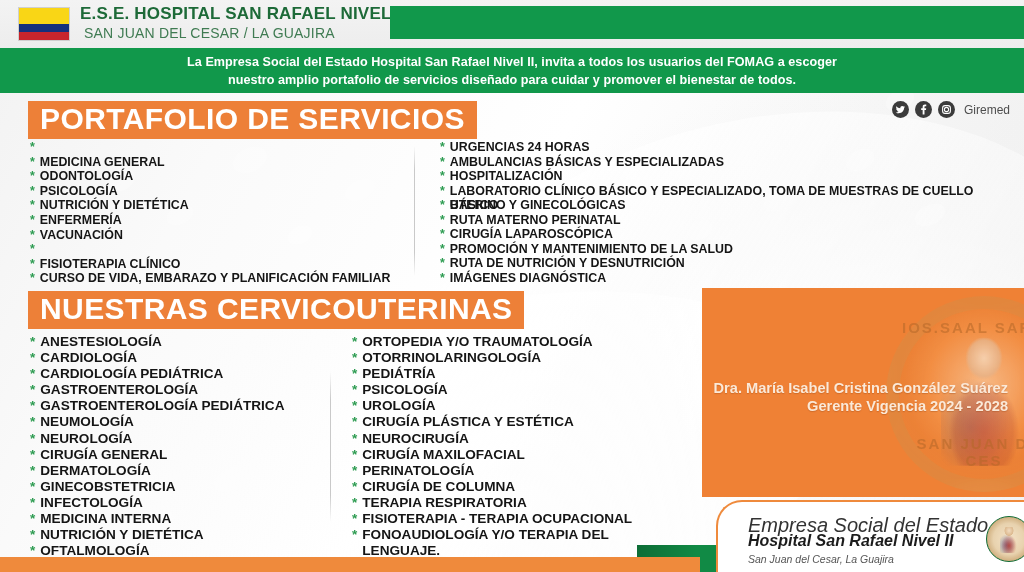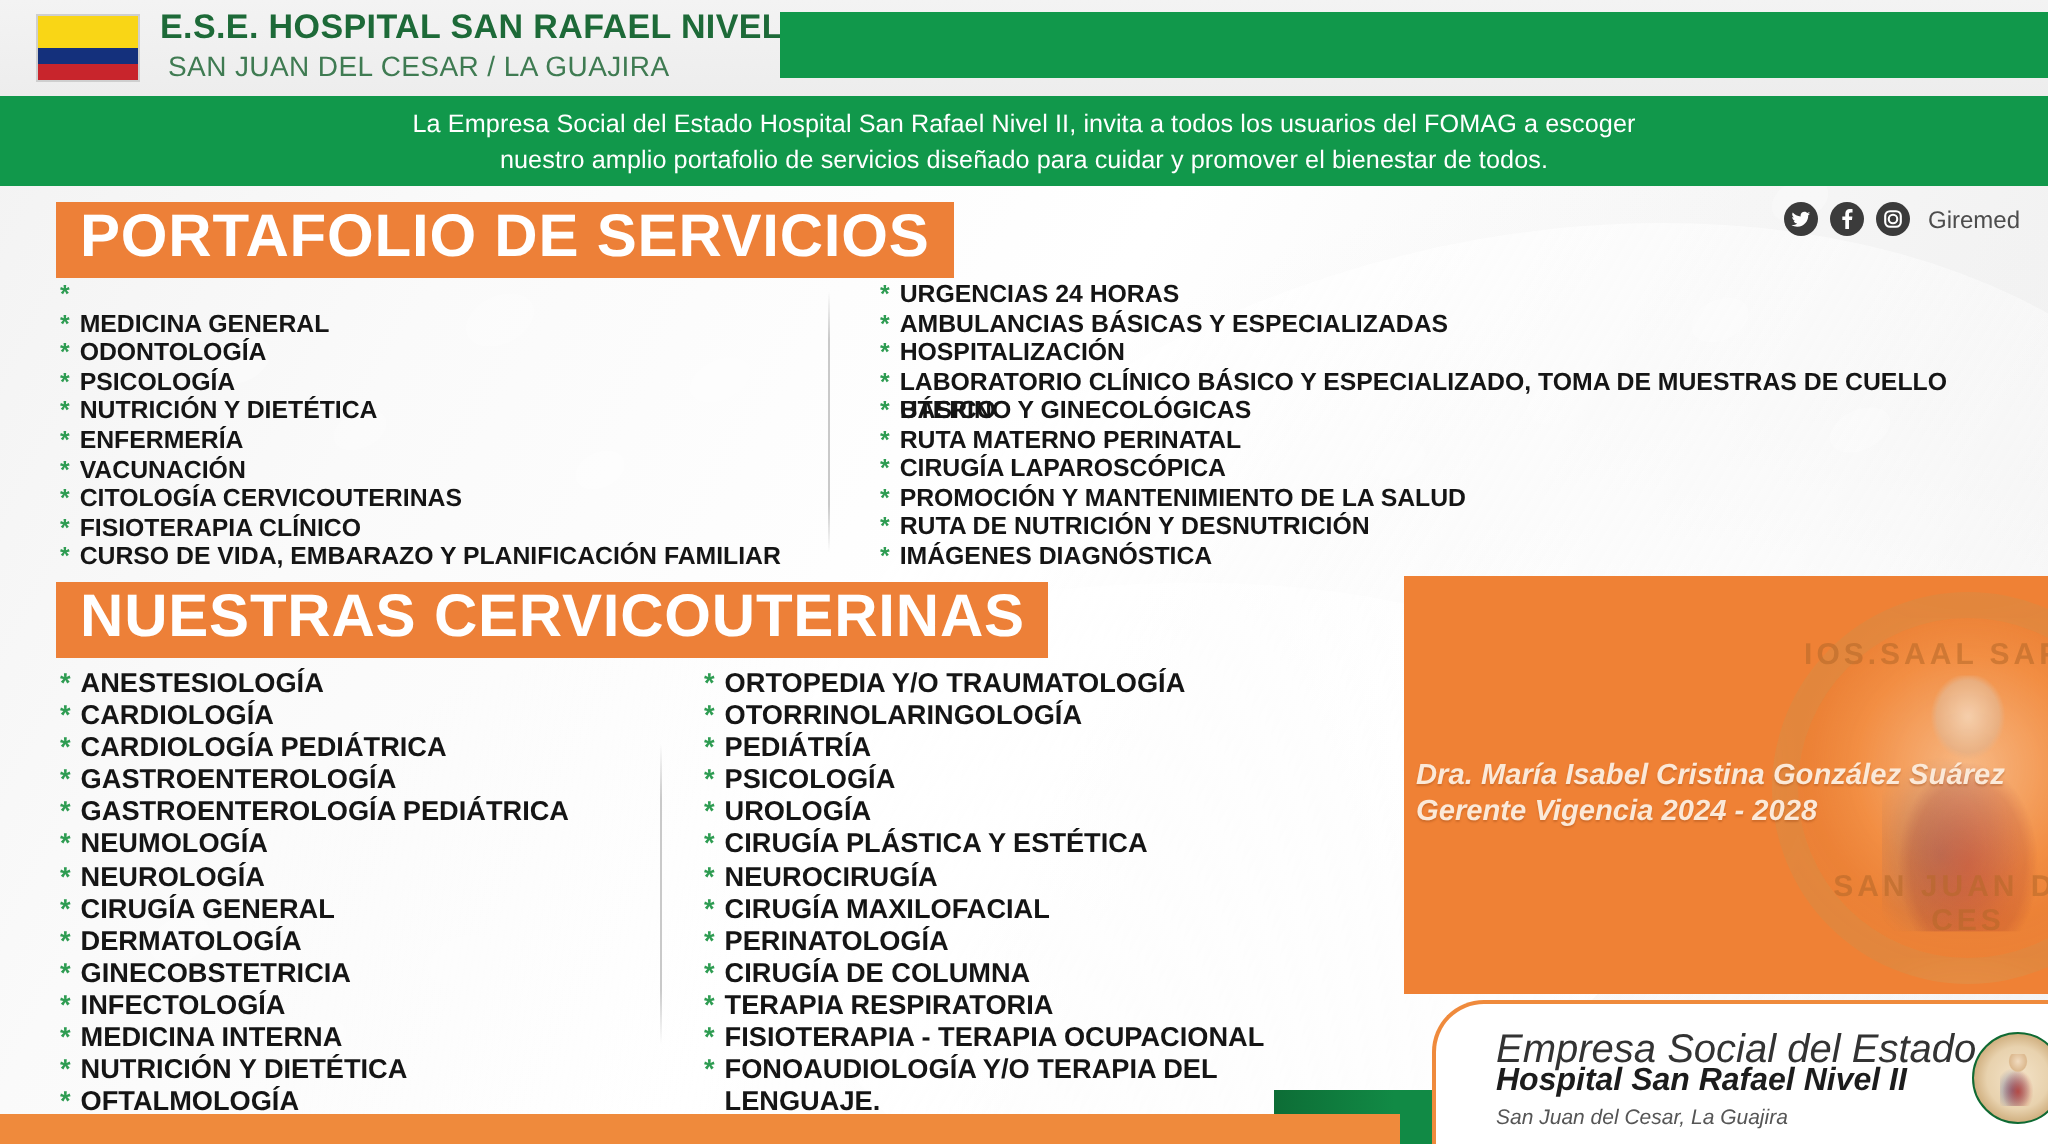--- a/index.html
+++ b/index.html
@@ -80,21 +80,21 @@
   
   .invite-band {
     position: absolute; left: 0; top: 48px;
     width: 1024px; height: 45px;
     background: #11984b;
     display: flex; flex-direction: column;
     align-items: center; justify-content: center;
     color: #ffffff;
   }
   .invite-line {
-    font-size: 12.6px; font-weight: normal;
+    font-size: 12.6px; font-weight: bold;
     line-height: 18px; letter-spacing: 0.05px;
     text-align: right;
   }
 
   
   .sec-title {
     position: absolute;
     background: #ed8038;
     color: #ffffff;
     font-size: 30px;
@@ -188,23 +188,22 @@
     color: rgba(176,102,40,0.55);
     font-size: 15px; font-weight: bold;
     letter-spacing: 2px;
   }
   .seal-text-top { top: 10px; }
   .seal-text-bottom { bottom: 10px; }
 
   .manager-name, .manager-role {
     position: absolute;
     color: #fbe9d8;
-    font-style: italic;
     font-weight: bold;
-    text-align: left;
+    text-align: right;
     width: 300px;
     left: 6px;
     text-shadow: 0 1px 1px rgba(150,70,20,0.35);
   }
   .manager-name { top: 92px;  font-size: 14.6px; }
   .manager-role { top: 110px; font-size: 14.6px; }
 
   
   .footer-green {
     position: absolute; left: 637px; top: 545px;
@@ -367,21 +366,20 @@
     <div class="li">
         <span class="star">*</span>
         <span class="txt">ENFERMERÍA</span>
       </div>
     <div class="li">
         <span class="star">*</span>
         <span class="txt">VACUNACIÓN</span>
       </div>
     <div class="li">
         <span class="star">*</span>
-        <span class="txt">CITOLOGÍA CERVICOUTERINAS</span>
       </div>
     <div class="li">
         <span class="star">*</span>
         <span class="txt">FISIOTERAPIA CLÍNICO</span>
       </div>
     <div class="li">
         <span class="star">*</span>
         <span class="txt">CURSO DE VIDA, EMBARAZO Y PLANIFICACIÓN FAMILIAR</span>
       </div>
   </div>

